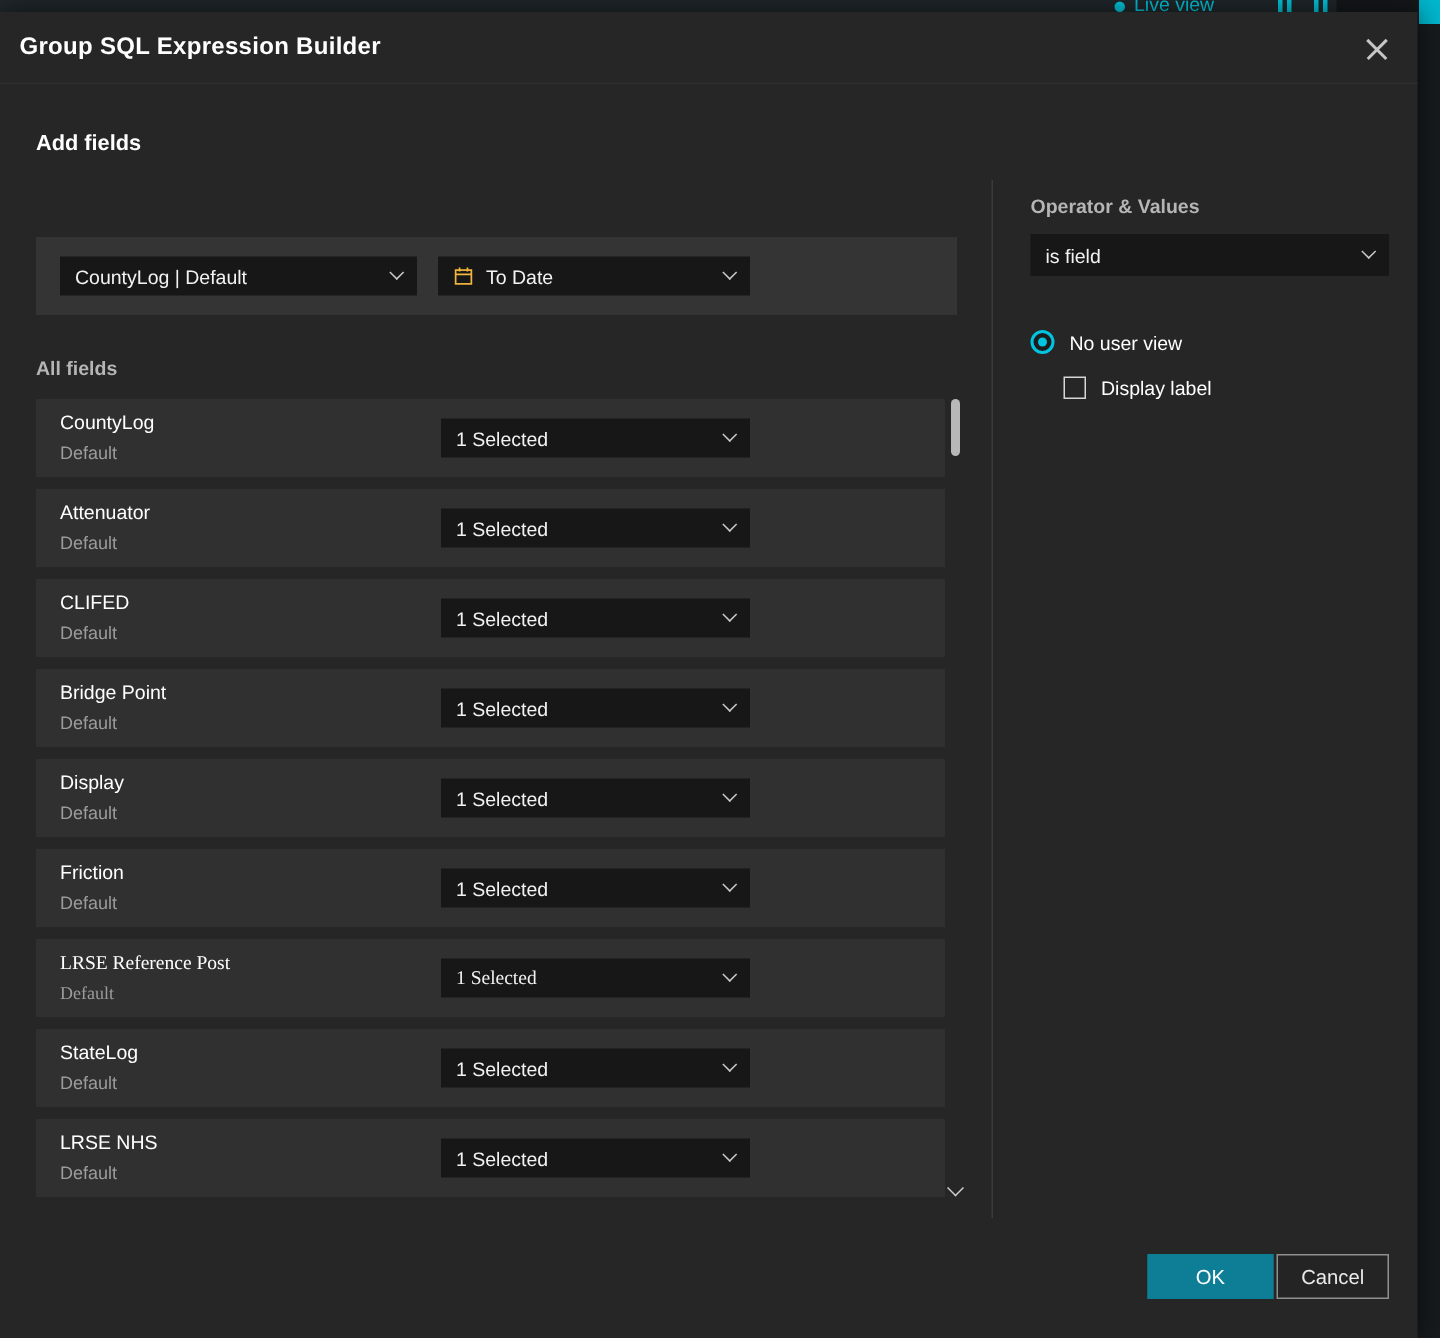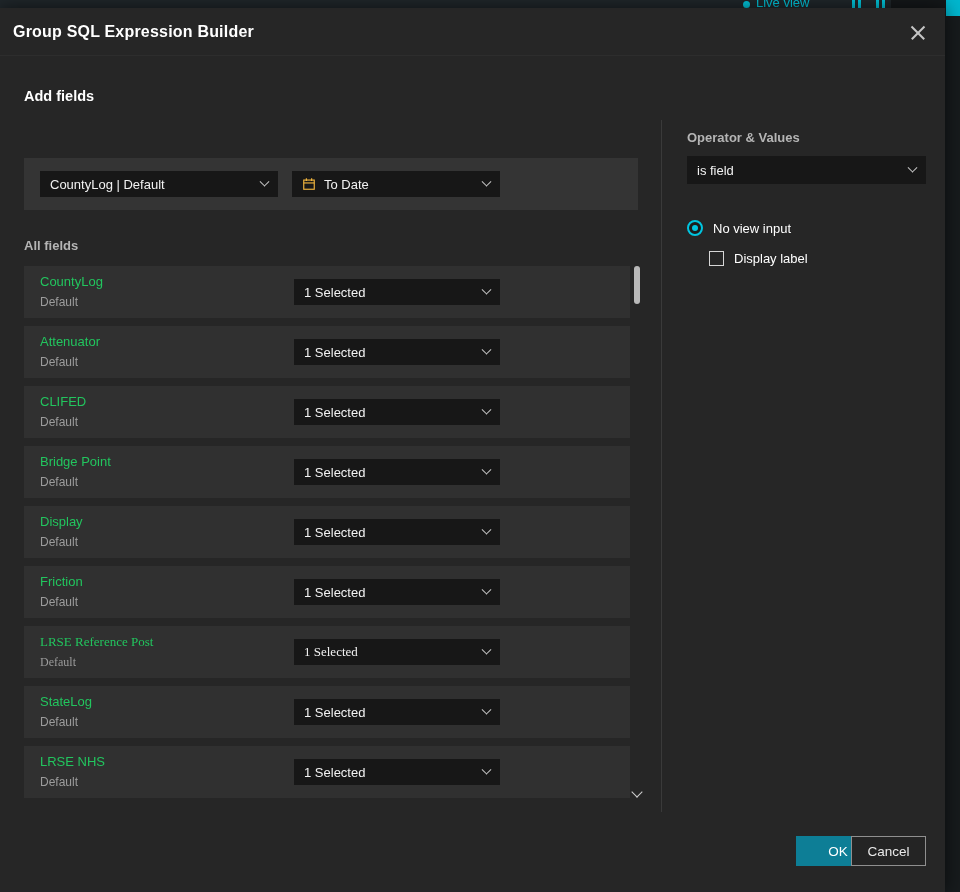--- a/index.html
+++ b/index.html
@@ -92,21 +92,21 @@
   .sel-date       { left: 292px; top: 163px; width: 208px; }
   .cal-icon { margin-right: 8px; flex: 0 0 auto; display: inline-flex; }
 
   
   .row {
     position: absolute; left: 24px; width: 606px; height: 52px;
     background: #303030;
   }
   .row-name {
     position: absolute; left: 16px; top: 8px;
-    color: #22c55e; font-size: 13px;
+    color: #ffffff; font-size: 13px;
   }
   .row-sub {
     position: absolute; left: 16px; top: 29px;
     color: #9c9c9c; font-size: 12px;
   }
   .row .select { left: 270px; top: 13px; width: 206px; }
 
   
   .scroll-thumb {
     position: absolute; left: 634px; top: 258px; width: 6px; height: 38px;
@@ -146,21 +146,21 @@
   }
   .check-label { margin-left: 10px; color: #ffffff; font-size: 13px; }
 
   
   .btn {
     position: absolute; top: 828px; height: 30px;
     display: flex; align-items: center; justify-content: center;
     font-size: 13.5px; cursor: pointer;
   }
   .btn-ok {
-    left: 796px; width: 84px;
+    left: 765px; width: 84px;
     background: #0d7e96; color: #ffffff; border: 1px solid #0d7e96;
   }
   .btn-cancel {
     left: 851px; width: 75px;
     background: #242424; color: #e9e9e9; border: 1px solid #8f8f8f;
   }
 </style>
 </head>
 <body>
 
@@ -298,21 +298,21 @@
 
   <div class="field-label lbl-operator">Operator &amp; Values</div>
 
   <div class="select sel-operator">
     <span>is field</span>
     <span class="chev"></span>
   </div>
 
   <div class="radio-row">
     <span class="radio"></span>
-    <span class="radio-label">No view input</span>
+    <span class="radio-label">No user view</span>
   </div>
 
   <div class="check-row">
     <span class="checkbox"></span>
     <span class="check-label">Display label</span>
   </div>
 
   <div class="btn btn-ok">OK</div>
   <div class="btn btn-cancel">Cancel</div>
 

